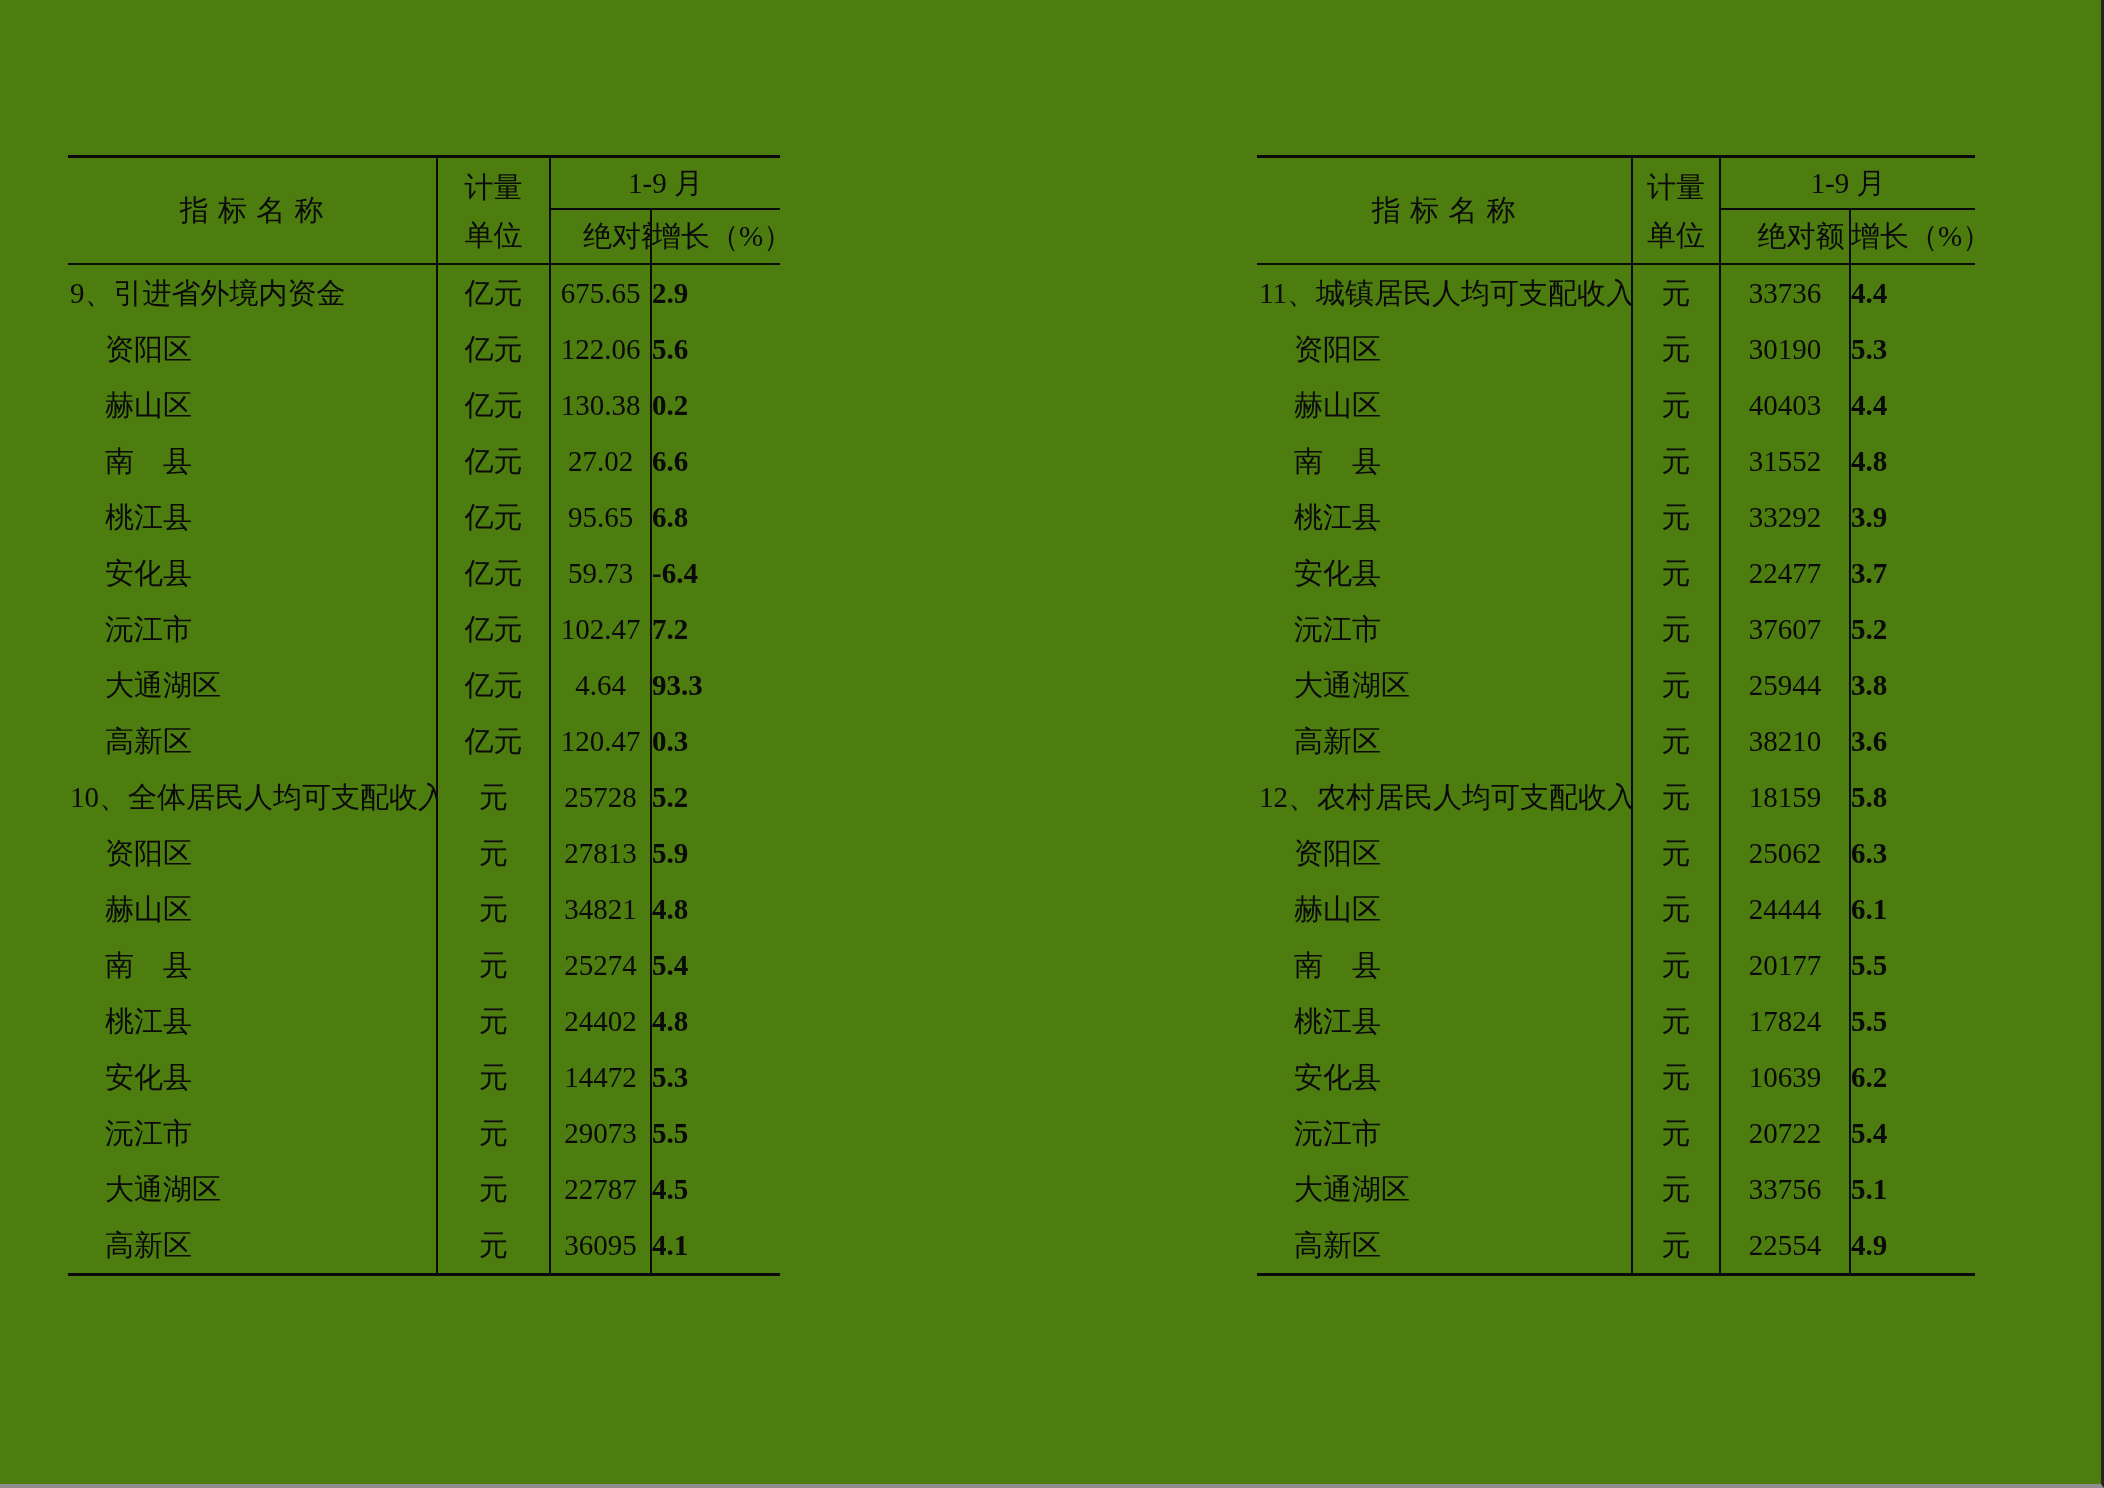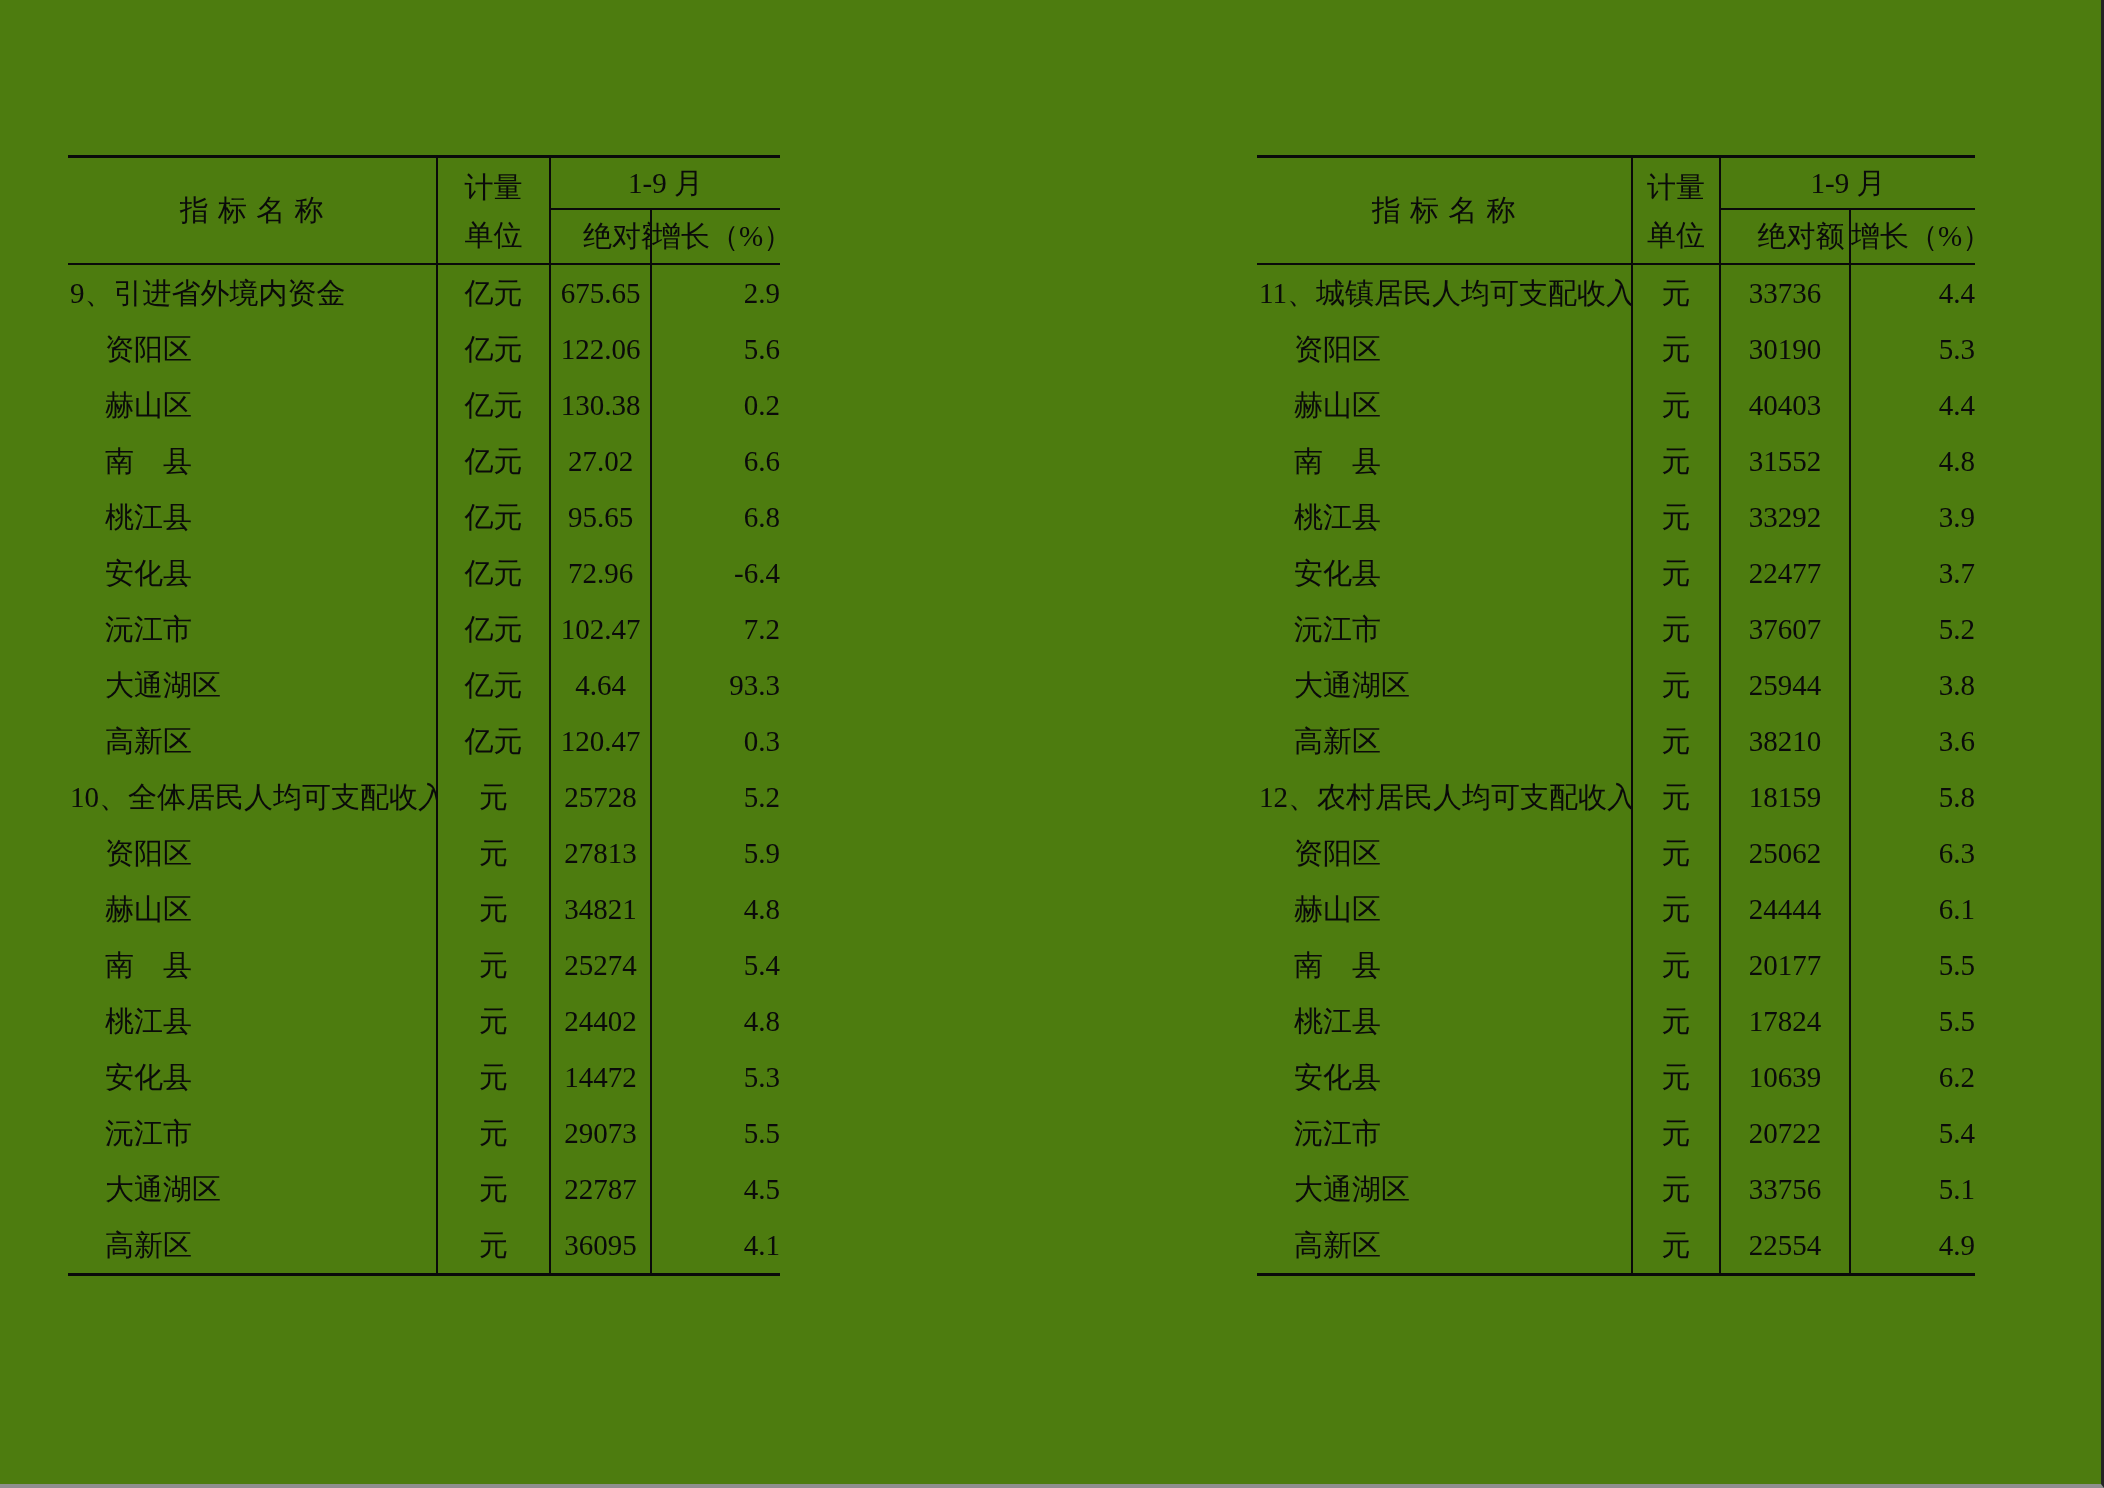--- a/index.html
+++ b/index.html
@@ -31,21 +31,21 @@
   .h-unit{border-right:2.5px solid #0a0a0a;border-bottom:2.5px solid #0a0a0a;}
   .h-unit .blk{display:block;line-height:48px;}
   .h-period{border-bottom:2.5px solid #0a0a0a;height:50px;}
   .h-abs{border-right:2.5px solid #0a0a0a;border-bottom:2.5px solid #0a0a0a;height:53px;padding-left:32px;}
   .h-growth{border-bottom:2.5px solid #0a0a0a;height:53px;margin-left:10px;}
   tbody td{height:56px;}
   td.c0{text-align:left;border-right:2.5px solid #0a0a0a;padding-left:2px;}
   td.c0.indent{padding-left:37px;}
   td.c1{text-align:center;border-right:2.5px solid #0a0a0a;}
   td.c2{text-align:center;border-right:2.5px solid #0a0a0a;}
-  td.c3{text-align:right;}
+  td.c3{text-align:left;font-weight:bold;}
 </style>
 </head>
 <body>
 
 <div class="page">
 
   <table class="stat" id="t0">
     <colgroup>
       <col style="width:369px">
         <col style="width:113px">
@@ -93,21 +93,21 @@
         </tr>
         <tr>
           <td class="c0 indent">桃江县</td>
           <td class="c1">亿元</td>
           <td class="c2">95.65</td>
           <td class="c3">6.8</td>
         </tr>
         <tr>
           <td class="c0 indent">安化县</td>
           <td class="c1">亿元</td>
-          <td class="c2">72.96</td>
+          <td class="c2">59.73</td>
           <td class="c3">-6.4</td>
         </tr>
         <tr>
           <td class="c0 indent">沅江市</td>
           <td class="c1">亿元</td>
           <td class="c2">102.47</td>
           <td class="c3">7.2</td>
         </tr>
         <tr>
           <td class="c0 indent">大通湖区</td>

